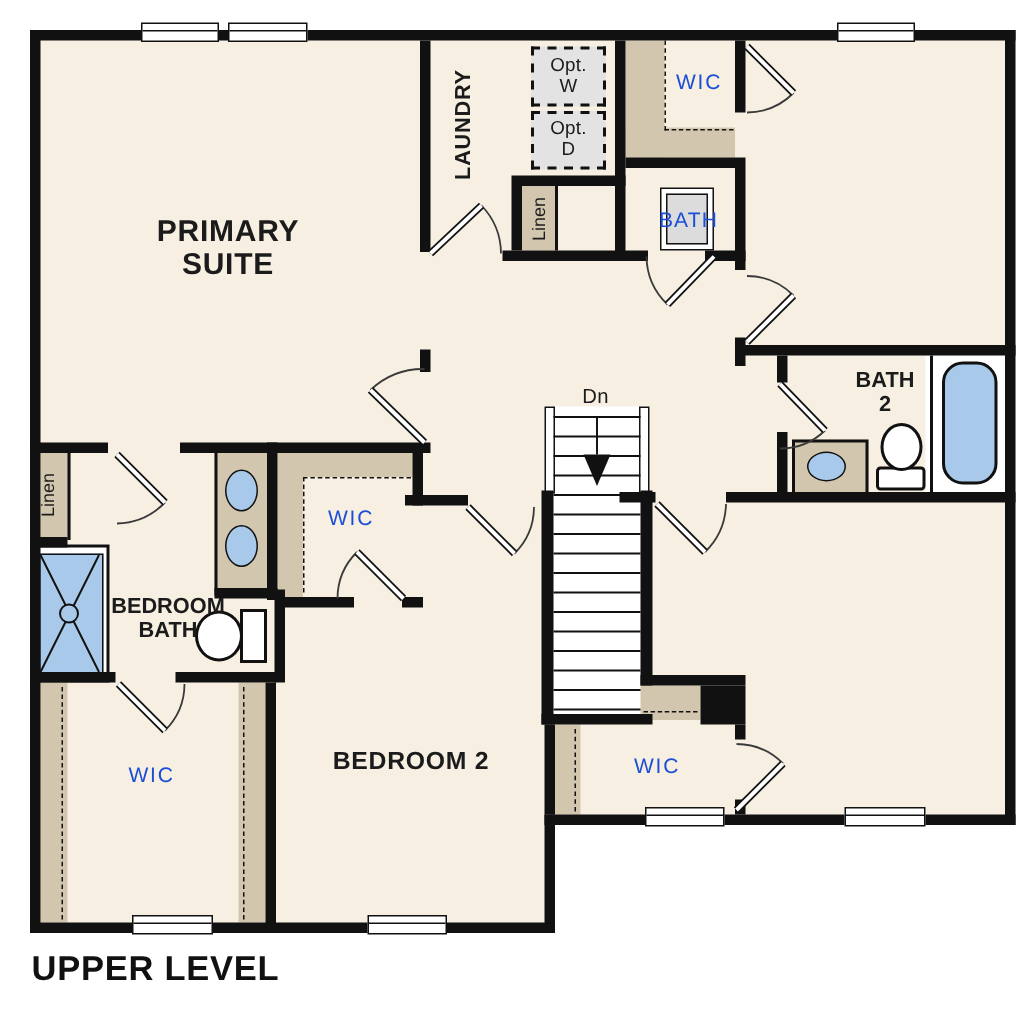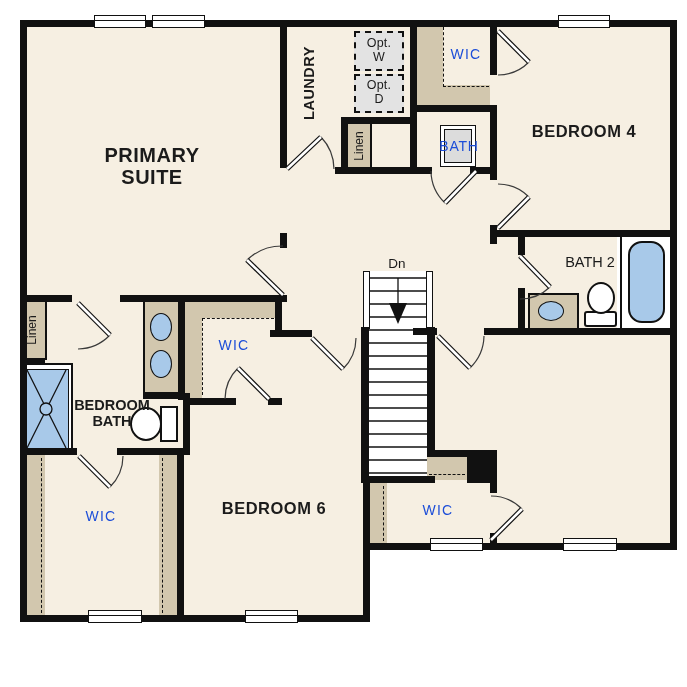--- a/index.html
+++ b/index.html
@@ -217,25 +217,25 @@
           <line x1="491" y1="540" x2="522" y2="509"></line>
       </g>
     </g>
   </svg>
 
   <div class="lb room" style="left:152px;top:166px;width:130px;font-size:20px;">PRIMARY SUITE</div>
   <div class="lv" style="left:309px;top:83px;font-weight:bold;font-size:14.5px;letter-spacing:.5px;">LAUNDRY</div>
   <div class="lb tiny" style="left:379px;top:50px;width:34px;">Opt. W</div>
   <div class="lb tiny" style="left:379px;top:92px;width:34px;">Opt. D</div>
   <div class="lb small" style="left:466px;top:55px;">WIC</div>
-  <div class="lb room" style="left:584px;top:131px;width:200px;">BEDROOM 4</div>
   <div class="lb small" style="left:459px;top:147px;width:70px;letter-spacing:.8px;">BATH</div>
   <div class="lv" style="left:359px;top:146px;font-size:12px;">Linen</div>
-  <div class="lb" style="left:590px;top:262px;width:50px;font-weight:normal;font-size:14.5px;">BATH 2</div>
+  <div class="lb" style="left:590px;top:262px;width:50px;font-weight:bold;font-size:14.5px;">BATH 2</div>
   <div class="lb tiny" style="left:397px;top:264px;font-size:13.5px;">Dn</div>
   <div class="lv" style="left:32px;top:330px;font-size:12px;">Linen</div>
   <div class="lb" style="left:112px;top:413px;width:90px;font-weight:bold;font-size:14.5px;">BEDROOM BATH</div>
   <div class="lb small" style="left:234px;top:346px;">WIC</div>
-  <div class="lb room" style="left:274px;top:508px;width:200px;">BEDROOM 6</div>
+  <div class="lb room" style="left:274px;top:508px;width:200px;">BEDROOM 2</div>
   <div class="lb small" style="left:101px;top:517px;">WIC</div>
   <div class="lb small" style="left:438px;top:511px;">WIC</div>
 
+  <div id="title" style="left:21px;top:632px;">UPPER LEVEL</div>
 </div>
 
 </body></html>

